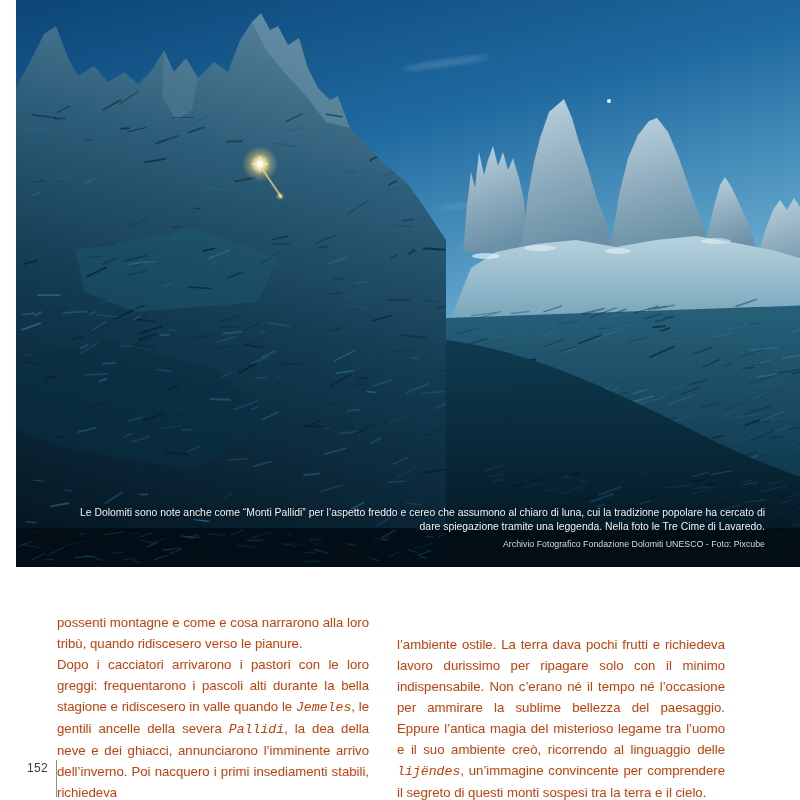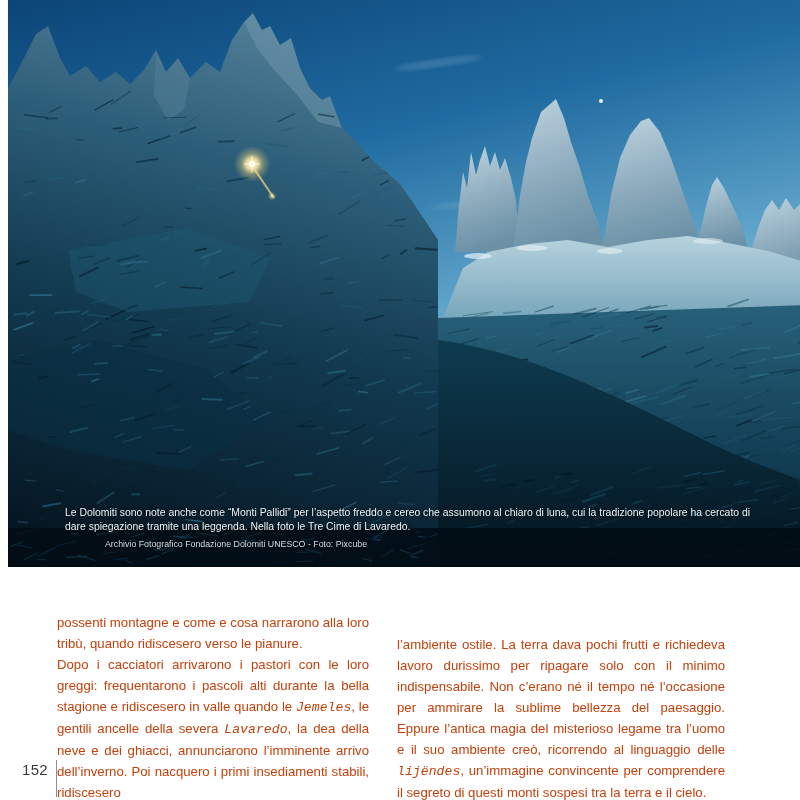--- a/index.html
+++ b/index.html
@@ -4,21 +4,21 @@
 <style>
   html,body{margin:0;padding:0;background:#ffffff;}
   .page{
     position:relative;
     width:800px;height:800px;
     background:#ffffff;
     font-family:"Liberation Sans", sans-serif;
     overflow:hidden;
   }
   
-  figure.hero{position:absolute;top:0;left:8px;width:672px;height:567px;margin:0;}
+  figure.hero{position:absolute;top:0;left:16px;width:672px;height:567px;margin:0;text-align:right;}
   figure.hero svg{display:block;width:800px;height:567px;}
   .photo-caption{
     position:absolute;left:57px;top:506px;width:692px;
     color:#eef3f6;font-size:10.4px;line-height:14px;
     text-shadow:0 0 3px rgba(0,0,0,.6);
   }
   .photo-credit{
     margin-top:5px;font-size:8.8px;color:#d4dde2;line-height:10px;margin-left:40px;
   }
   
@@ -29,21 +29,21 @@
     align-items:flex-end;
   }
   .bodycol{font-size:13.2px;line-height:21px;}
   .bodycol.left{width:312px;}
   .bodycol.right{width:328px;}
   .bodycol p{margin:0;text-align:justify;}
   .bodycol i{font-style:italic;font-family:Liberation Mono, monospace;}
   
   .page-number{
     position:absolute;top:761px;left:0;width:48px;
-    text-align:right;font-size:15px;color:#3a3a3a;letter-spacing:.3px;
+    text-align:right;font-size:12px;color:#3a3a3a;letter-spacing:.3px;
   }
   .folio-rule{
     position:absolute;top:760px;left:56px;width:1px;height:37px;
     background:#8f8f8f;
   }
 </style>
 </head>
 <body>
 
 <div class="page">
@@ -876,21 +876,21 @@
 
     <figcaption class="photo-caption">
       <span>Le Dolomiti sono note anche come “Monti Pallidi” per l’aspetto freddo e cereo che assumono al chiaro di luna, cui la tradizione popolare ha cercato di dare spiegazione tramite una leggenda. Nella foto le Tre Cime di Lavaredo.</span>
       <div class="photo-credit">Archivio Fotografico Fondazione Dolomiti UNESCO - Foto: Pixcube</div>
     </figcaption>
   </figure>
 
   <main class="body-text">
     <div class="bodycol left">
         <p><span>possenti montagne e come e cosa narrarono alla loro tribù, quando ridiscesero verso le pianure.</span></p>
-        <p><span>Dopo i cacciatori arrivarono i pastori con le loro greggi: frequentarono i pascoli alti durante la bella stagione e ridiscesero in valle quando le </span><i>Jemeles</i><span>, le gentili ancelle della severa </span><i>Lavaredo</i><span>, la dea della neve e dei ghiacci, annunciarono l’imminente arrivo dell’inverno. Poi nacquero i primi insediamenti stabili, ridiscesero</span></p>
+        <p><span>Dopo i cacciatori arrivarono i pastori con le loro greggi: frequentarono i pascoli alti durante la bella stagione e ridiscesero in valle quando le </span><i>Jemeles</i><span>, le gentili ancelle della severa </span><i>Pallidi</i><span>, la dea della neve e dei ghiacci, annunciarono l’imminente arrivo dell’inverno. Poi nacquero i primi insediamenti stabili, richiedeva</span></p>
       </div>
     <div class="bodycol right">
         <p><span>l’ambiente ostile. La terra dava pochi frutti e richiedeva lavoro durissimo per ripagare solo con il minimo indispensabile. Non c’erano né il tempo né l’occasione per ammirare la sublime bellezza del paesaggio. Eppure l’antica magia del misterioso legame tra l’uomo e il suo ambiente creò, ricorrendo al linguaggio delle </span><i>lijëndes</i><span>, un’immagine convincente per comprendere il segreto di questi monti sospesi tra la terra e il cielo.</span></p>
       </div>
   </main>
 
   <div class="page-number">152</div>
   <div class="folio-rule"></div>
 
 </div>

